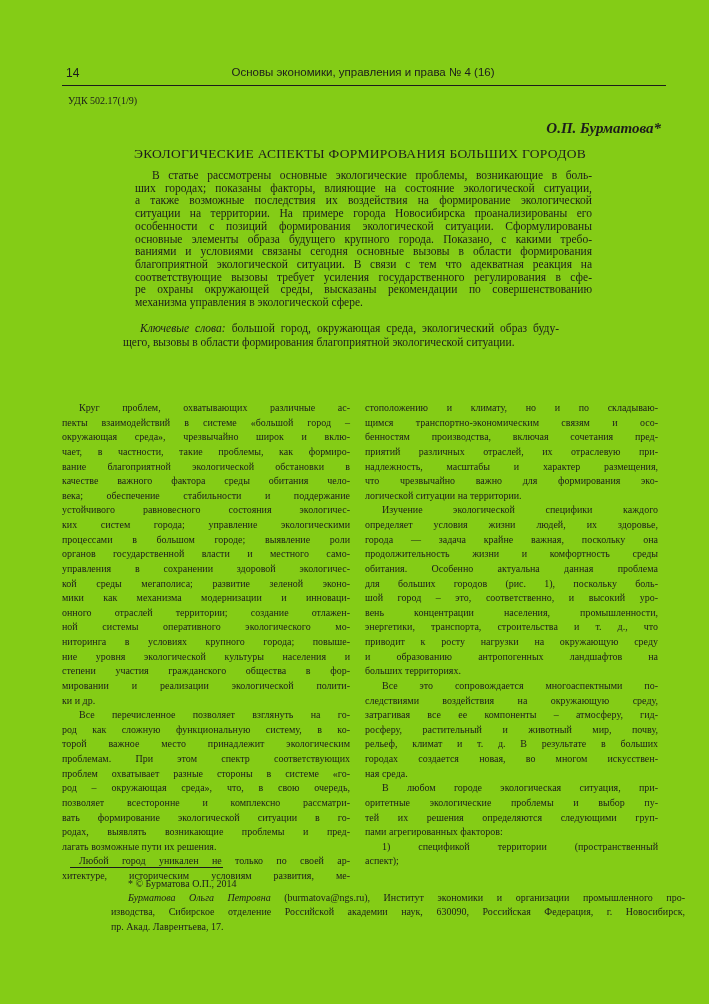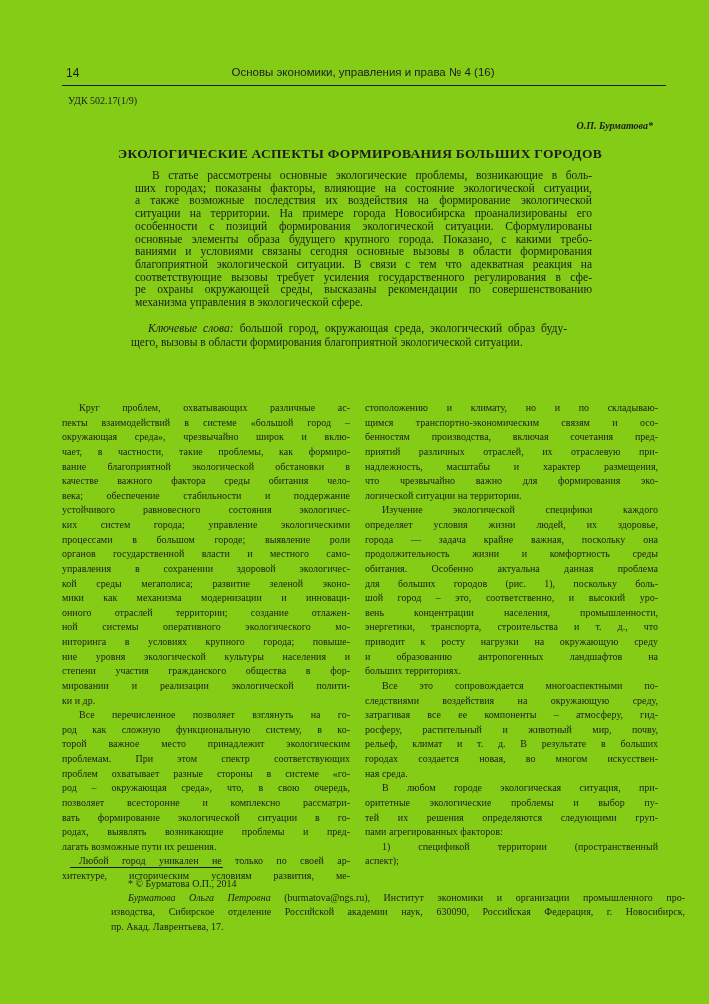--- a/index.html
+++ b/index.html
@@ -19,35 +19,35 @@
     font-family: "Liberation Sans", sans-serif;
     font-size: 11.5px; text-align: center;
   }
   .page-num { position: absolute; left: 4px; top: 0; font-size: 12px; }
   .head-rule {
     position: absolute; top: 85px; left: 62px; width: 604px;
     border-top: 1.2px solid #1c1c1c;
   }
   .udc { position: absolute; top: 95px; left: 68px; font-size: 10px; }
   .author {
-    position: absolute; top: 120px; right: 56px;
-    font-size: 10px; font-weight: bold; font-style: italic;
+    position: absolute; top: 120px; right: 48px;
+    font-size: 15px; font-weight: bold; font-style: italic;
   }
   .title {
     position: absolute; top: 146px; left: 62px; width: 596px;
-    font-size: 13.5px; font-weight: bold; text-align: center;
+    font-size: 13.5px; font-weight: normal; text-align: center;
     letter-spacing: 0.3px;
   }
   
   .abstract {
     position: absolute; top: 169px; left: 135px; width: 457px;
     font-size: 11.5px; line-height: 12.7px;
   }
   .keywords {
-    position: absolute; top: 322px; left: 131px; width: 436px;
+    position: absolute; top: 322px; left: 123px; width: 436px;
     font-size: 11.5px; line-height: 13.6px;
   }
   
   .col {
     position: absolute; top: 401px;
     font-size: 10px; line-height: 14.62px;
   }
   .col-left  { left: 62px;  width: 288px; }
   .col-right { left: 365px; width: 293px; }
   

